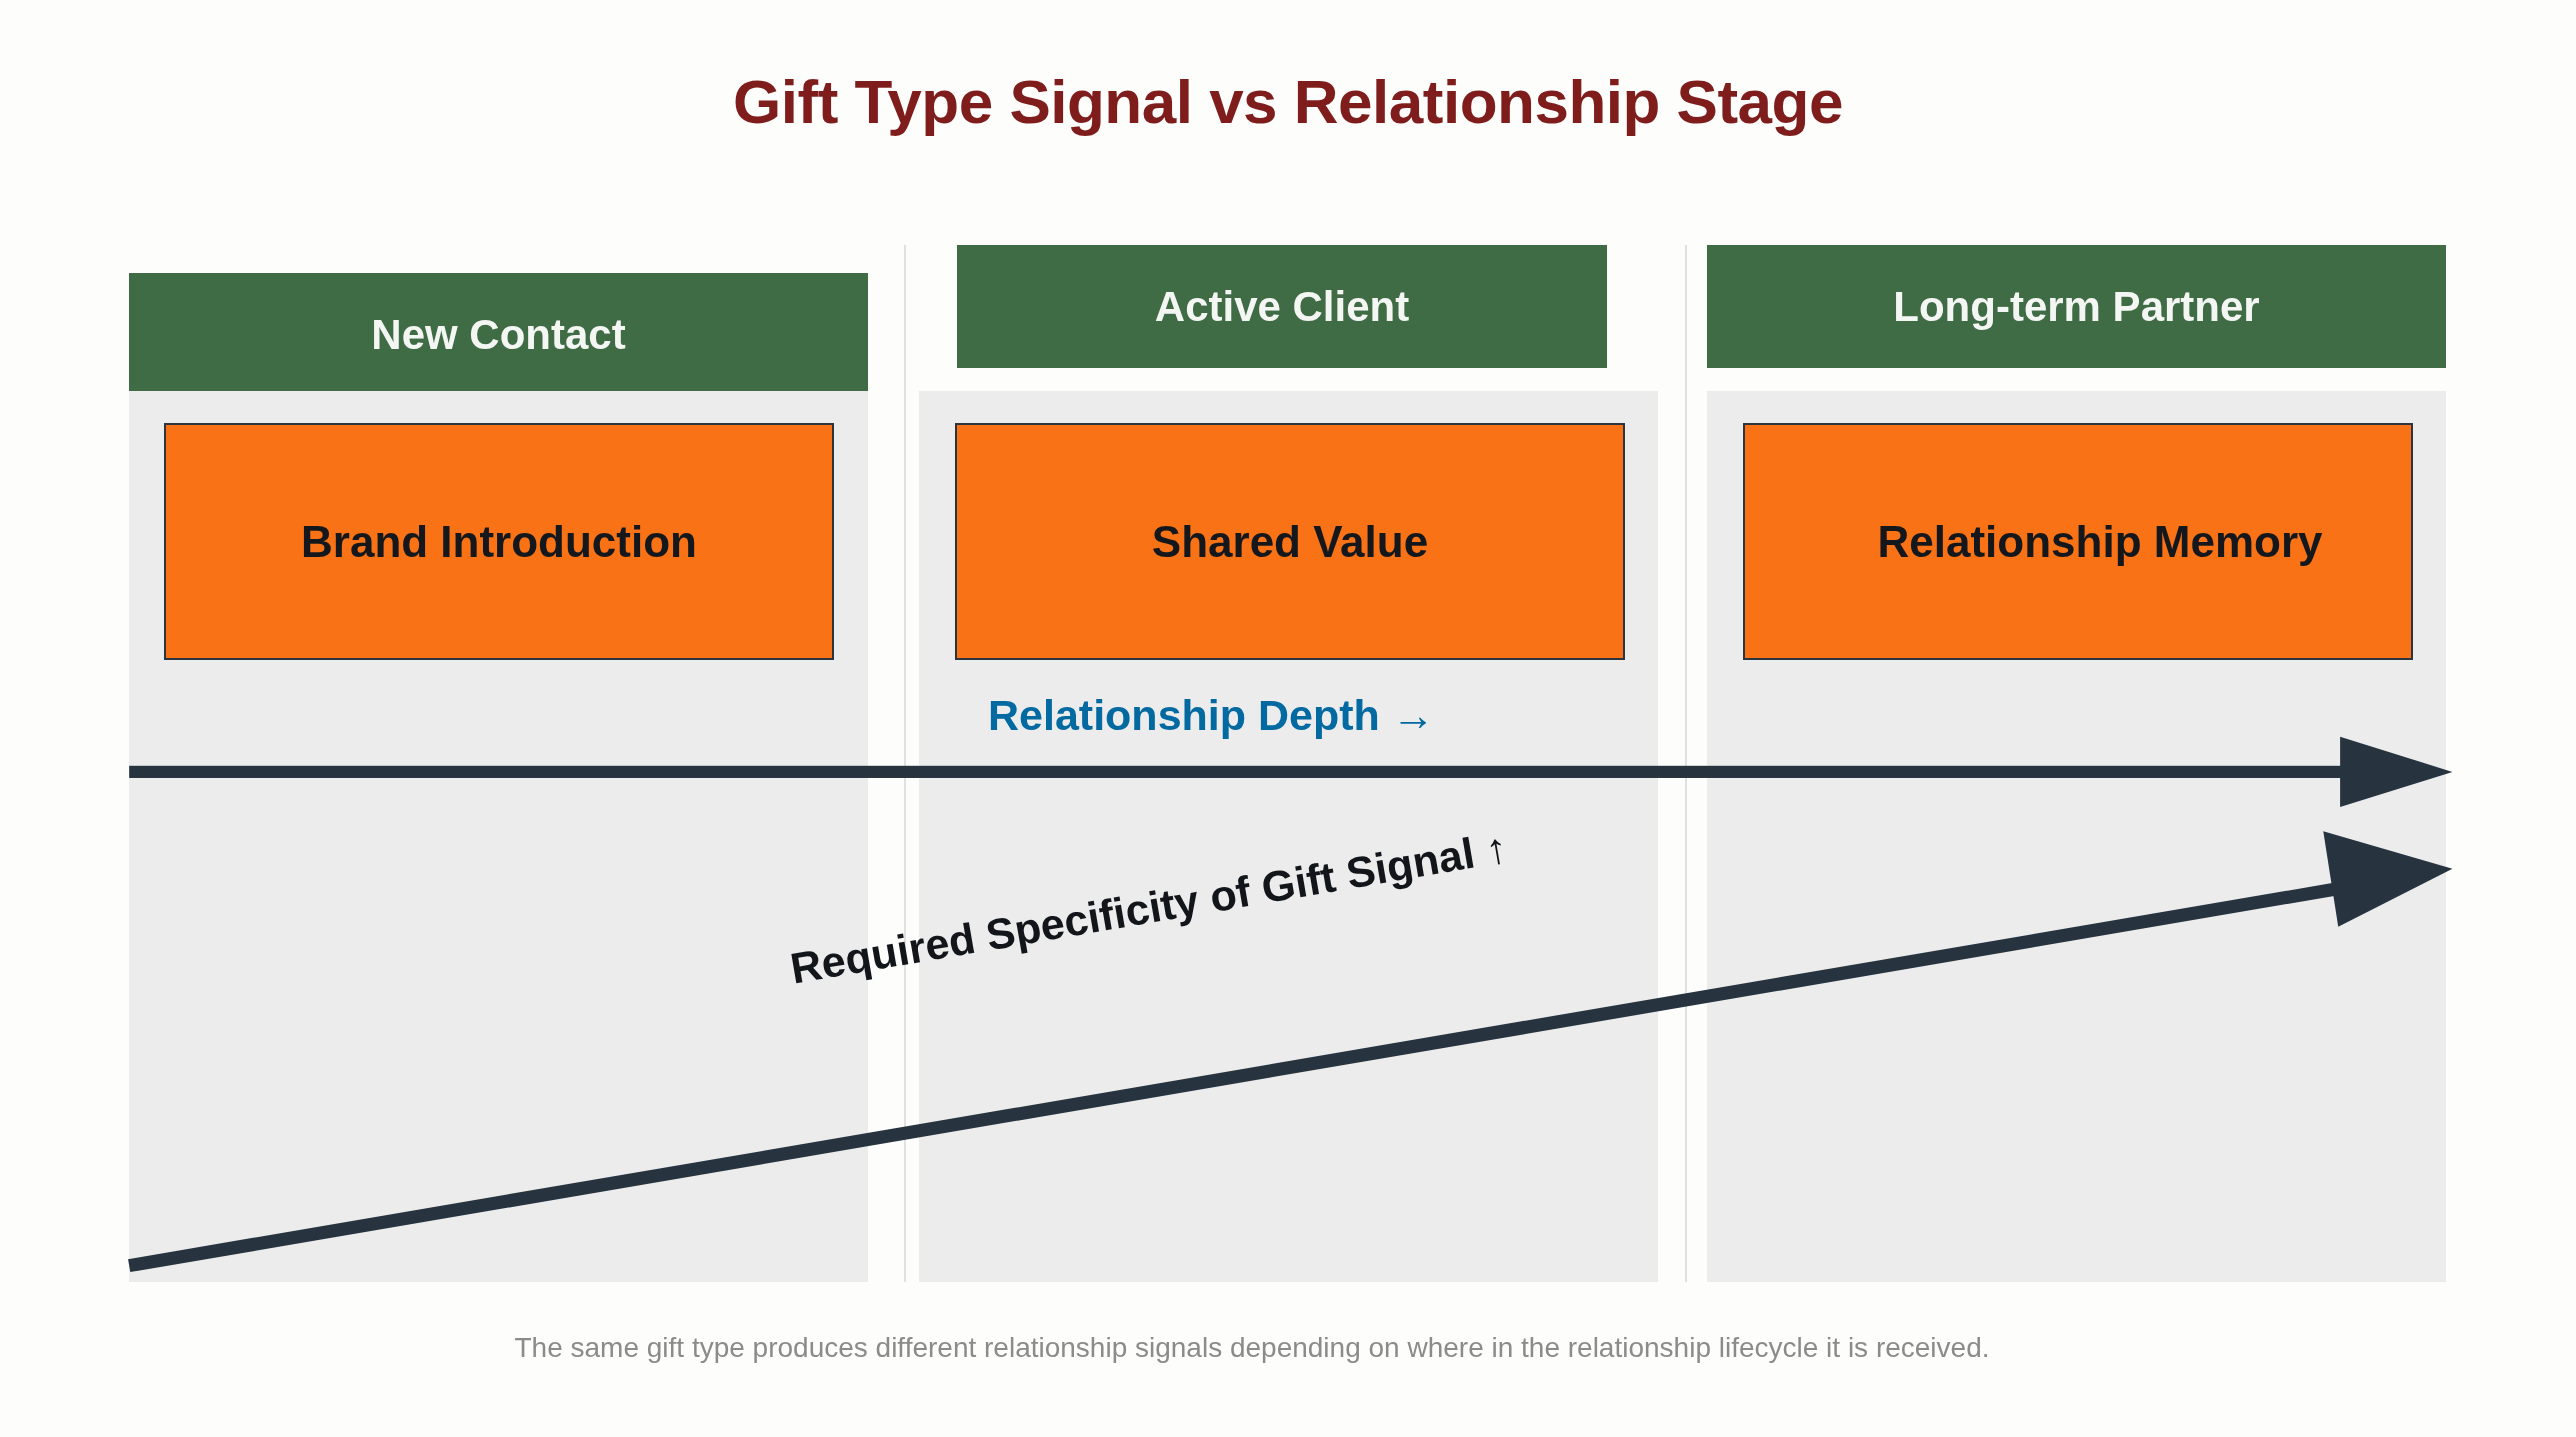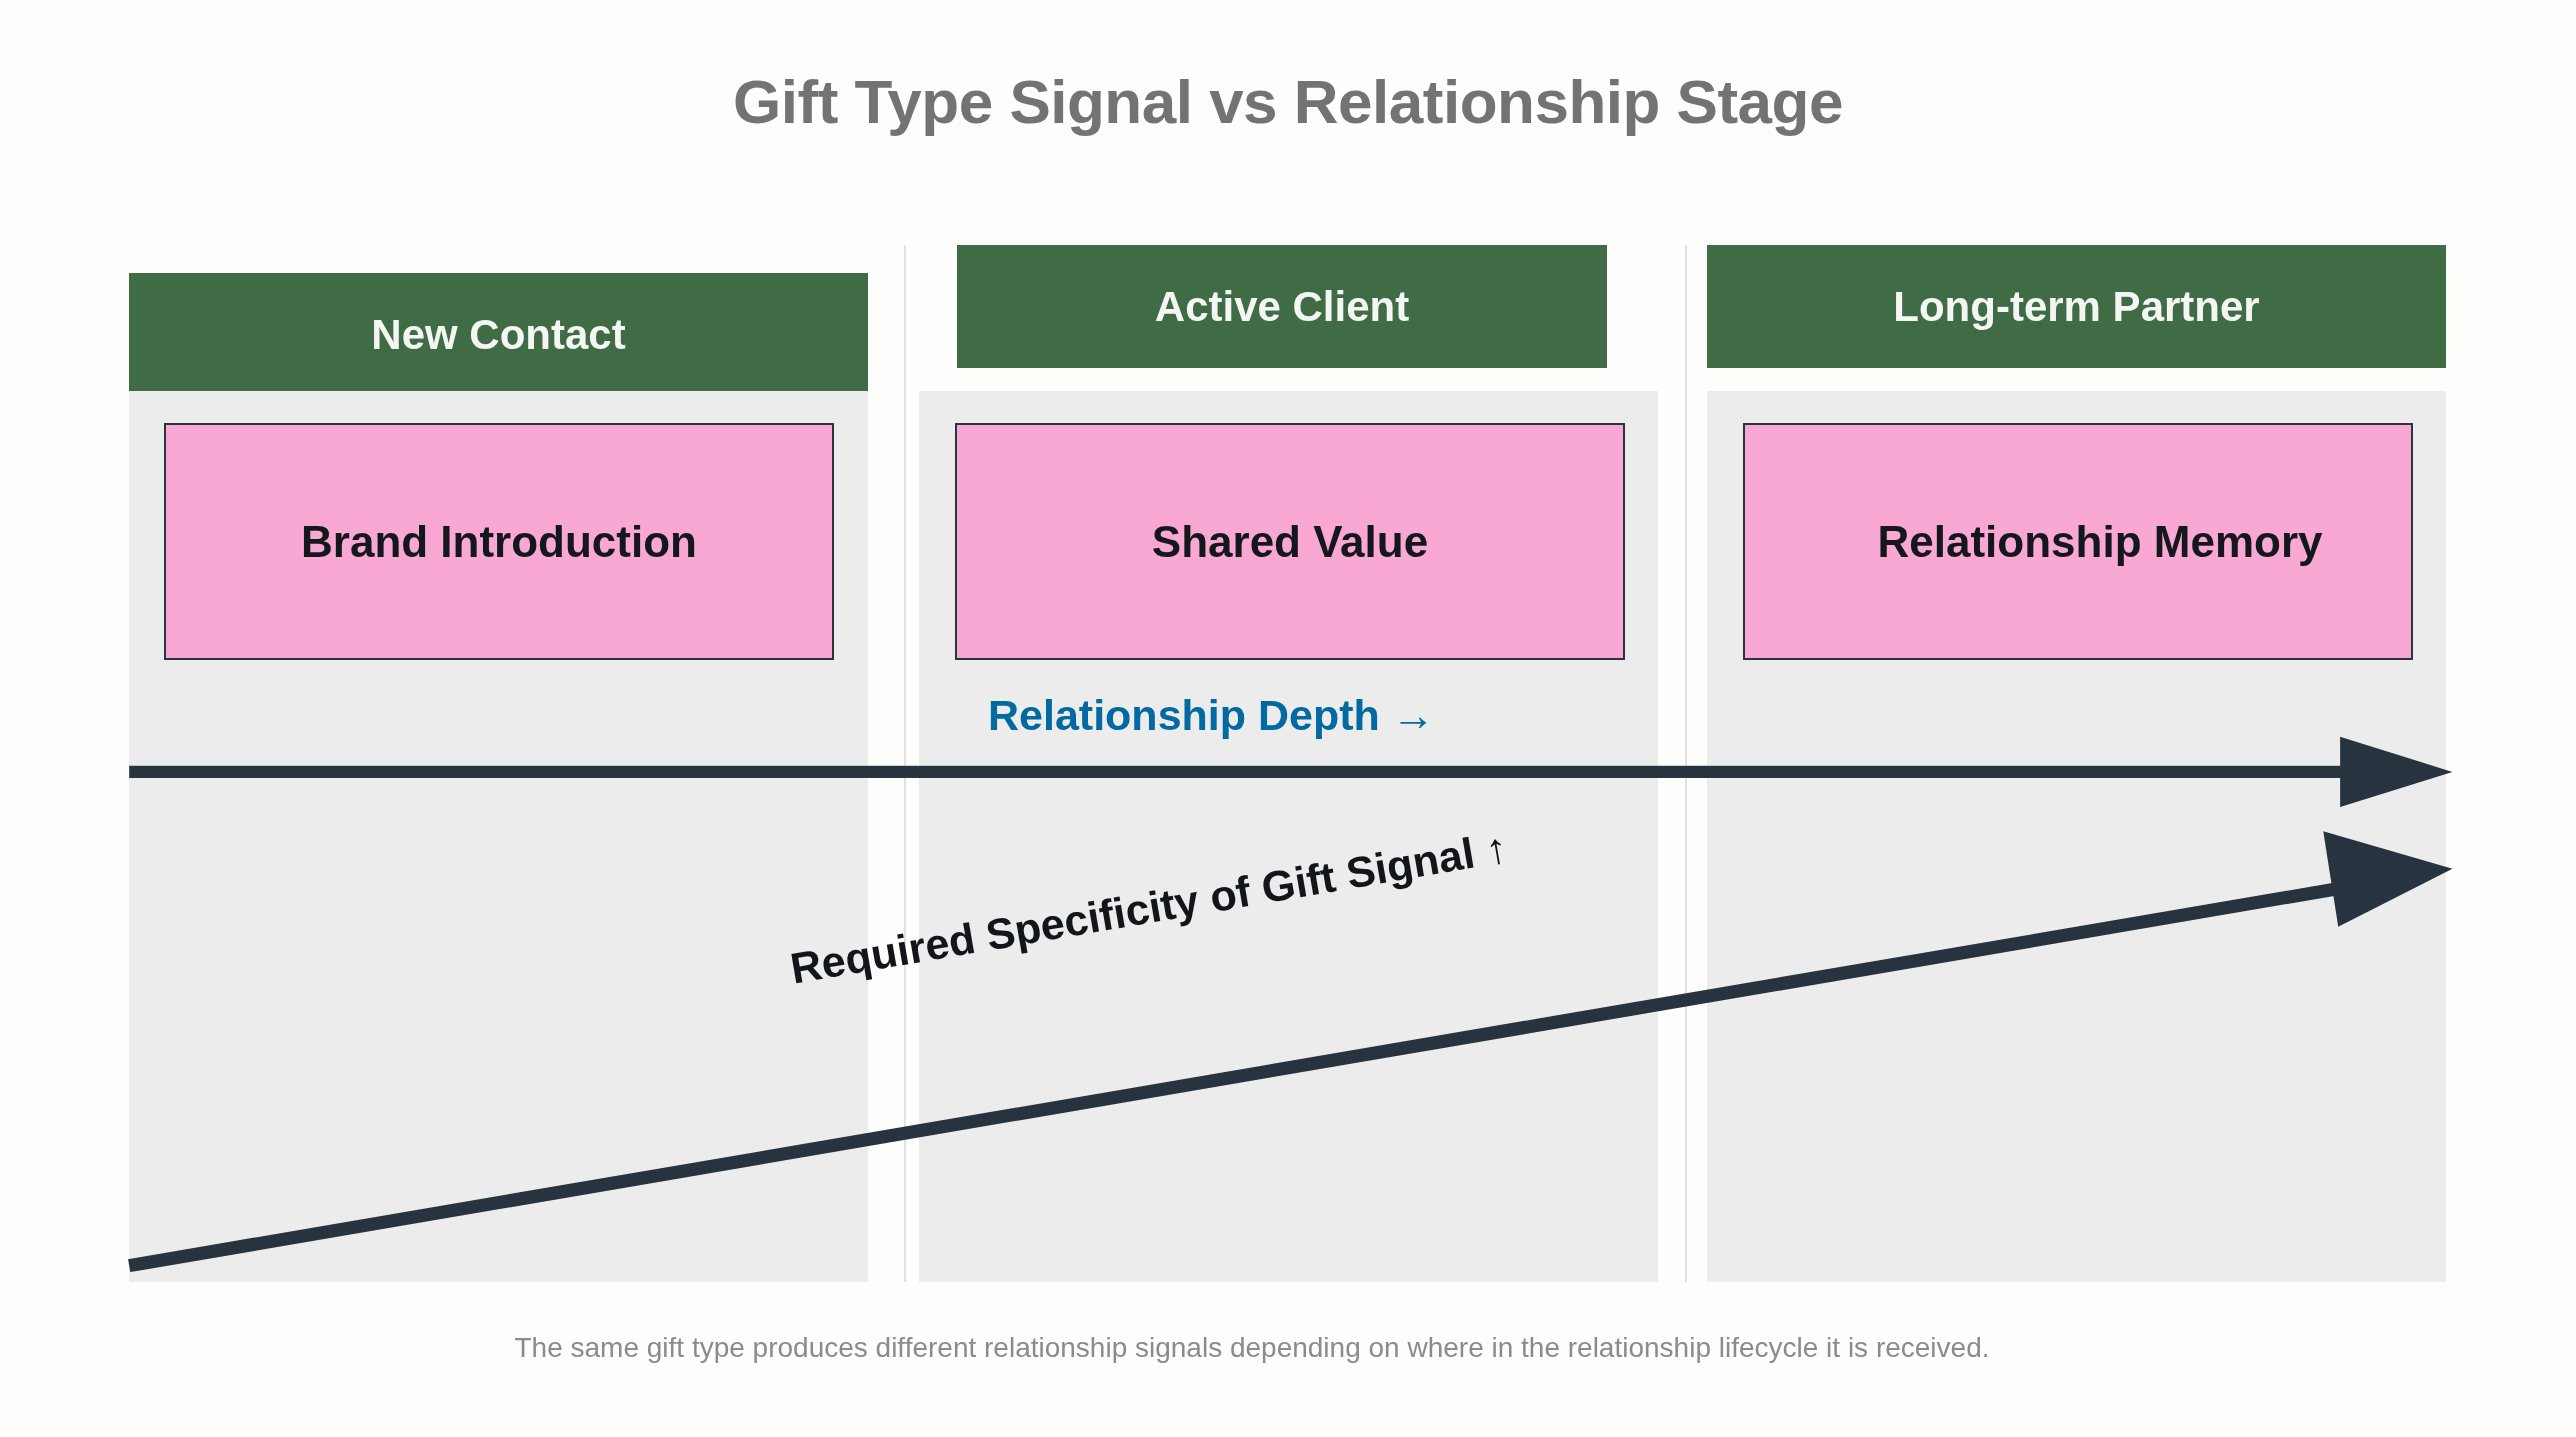--- a/index.html
+++ b/index.html
@@ -20,21 +20,21 @@
 
   
   #chart-title {
     position: absolute;
     left: 0;
     top: 66px;
     width: 2576px;
     text-align: center;
     font-size: 62px;
     font-weight: bold;
-    color: #737373;
+    color: #7f1d1d;
     letter-spacing: -0.5px;
     white-space: nowrap;
   }
 
   
   .col-header {
     position: absolute;
     top: 245px;
     height: 123px;
     background: #3f6b45;
@@ -60,21 +60,21 @@
     width: 1.9px;
     background: #e3e0e3;
   }
 
   
   .card {
     position: absolute;
     top: 423px;
     height: 237px;
     border: 2.8px solid #2b3540;
-    background: #f9a8d4;
+    background: #f97316;
     display: flex;
     align-items: center;
     justify-content: center;
     box-sizing: border-box;
   }
   .card-label {
     font-size: 44px;
     font-weight: bold;
     color: #14181c;
     white-space: nowrap;

